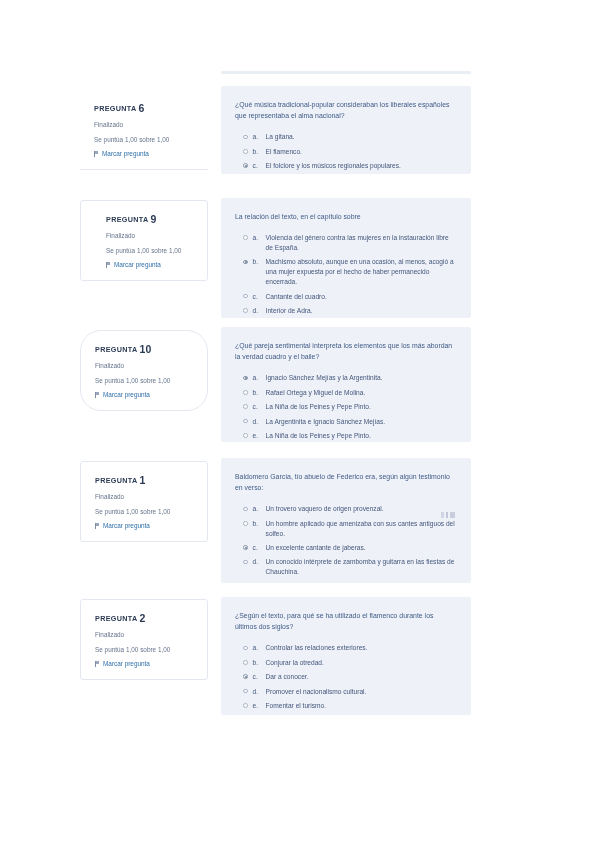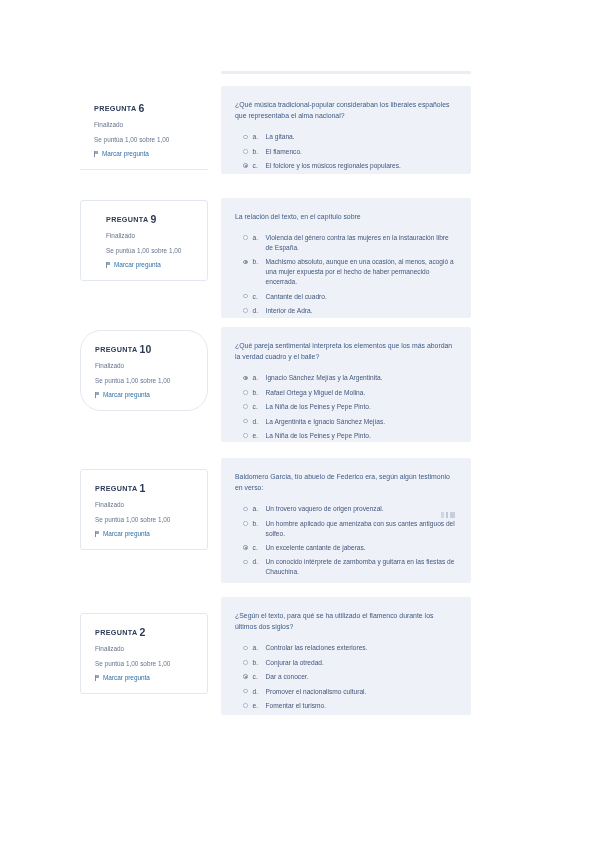--- a/index.html
+++ b/index.html
@@ -290,21 +290,21 @@
         <li class="opt">
             <span class="radio"></span>
             <span class="opt-letter">e.</span>
             <span class="opt-text">La Niña de los Peines y Pepe Pinto.</span>
           </li>
       </ul>
     </div>
   </div>
 
   <div class="qblock">
-    <div class="qinfo" style="top:461px;margin-top:8px;">
+    <div class="qinfo" style="top:461px;">
       <div class="qinfo-title"><span>PREGUNTA</span><span class="num">1</span></div>
       <div class="qinfo-state">Finalizado</div>
       <div class="qinfo-score">Se puntúa 1,00 sobre 1,00</div>
       <div class="qinfo-flag">
           <span class="flag-icon"></span>
           <span>Marcar pregunta</span>
         </div>
     </div>
     <div class="qpanel" style="top:458px;height:125px;">
       <p class="qtext">Baldomero García, tío abuelo de Federico era, según algún testimonio en verso:</p>
@@ -328,21 +328,21 @@
             <span class="radio"></span>
             <span class="opt-letter">d.</span>
             <span class="opt-text">Un conocido intérprete de zambomba y guitarra en las fiestas de Chauchina.</span>
           </li>
       </ul>
     </div>
     <div class="edge-artifact"></div>
   </div>
 
   <div class="qblock">
-    <div class="qinfo" style="top:613px;">
+    <div class="qinfo" style="top:599px;">
       <div class="qinfo-title"><span>PREGUNTA</span><span class="num">2</span></div>
       <div class="qinfo-state">Finalizado</div>
       <div class="qinfo-score">Se puntúa 1,00 sobre 1,00</div>
       <div class="qinfo-flag">
           <span class="flag-icon"></span>
           <span>Marcar pregunta</span>
         </div>
     </div>
     <div class="qpanel" style="top:597px;height:118px;">
       <p class="qtext">¿Según el texto, para qué se ha utilizado el flamenco durante los últimos dos siglos?</p>

